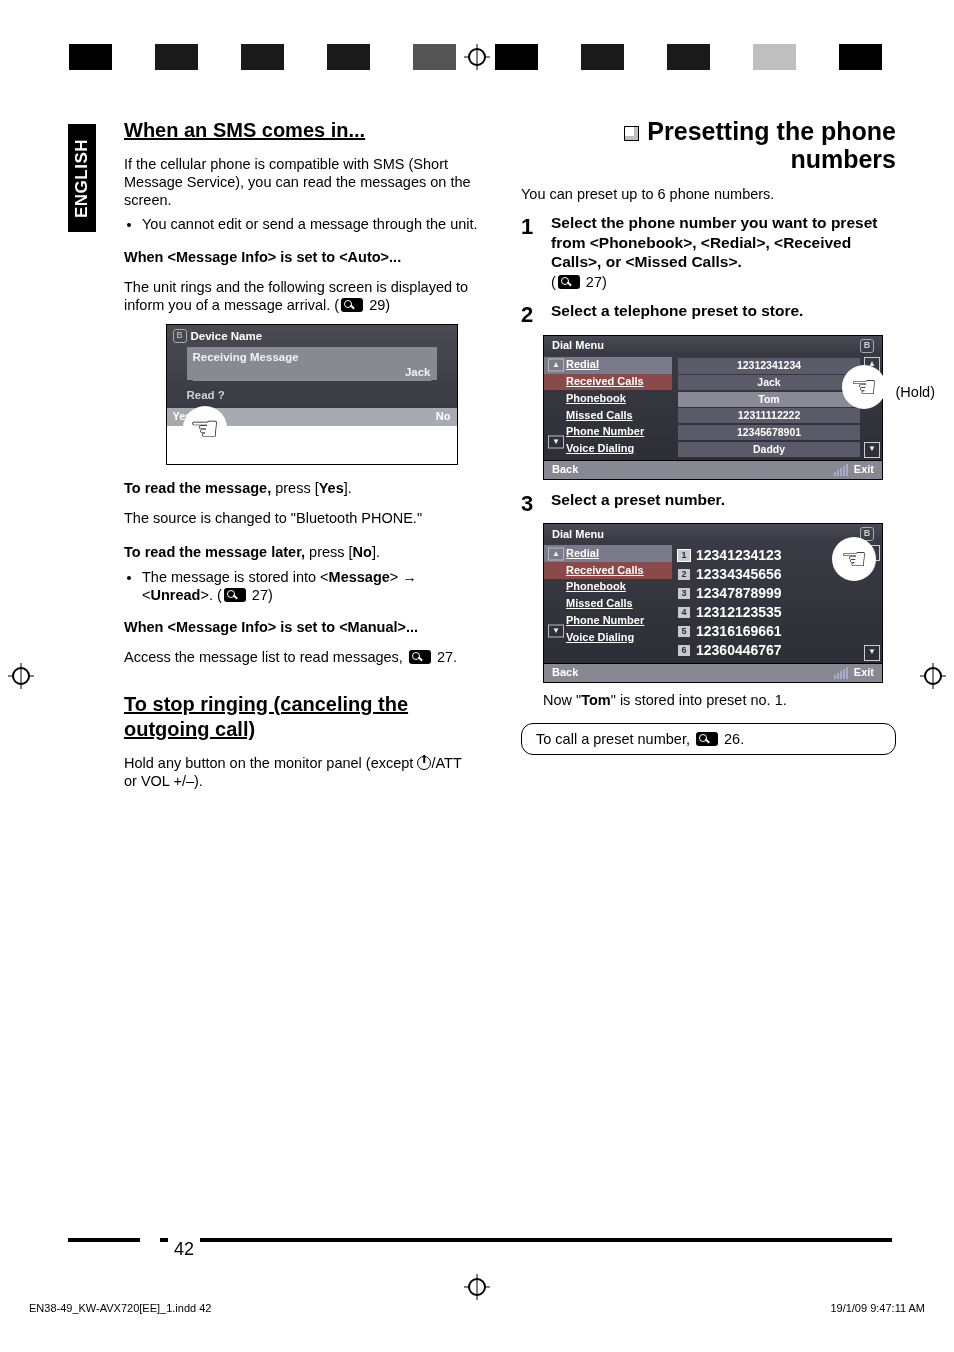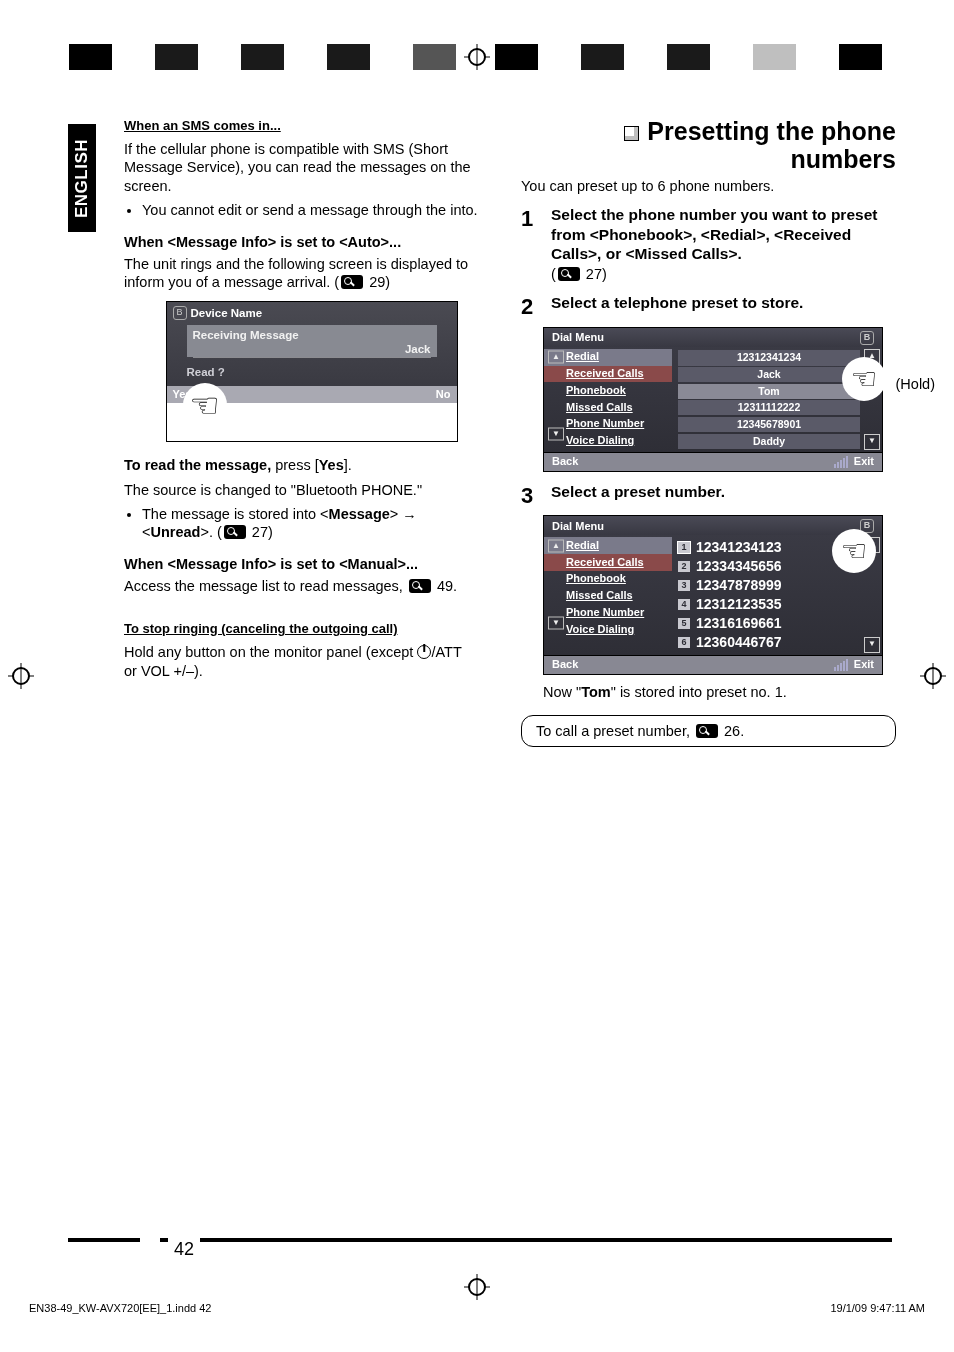--- a/index.html
+++ b/index.html
@@ -70,25 +70,25 @@
     transform: rotate(180deg);
     letter-spacing:0.5px;
   }
   .content {
     margin-left: 56px;
     display:flex;
     gap: 22px;
   }
   .col { flex: 1 1 50%; min-width:0;}
   h3.underline {
-    font-size:13px; font-weight:700;
+    font-size:20px; font-weight:700;
     text-decoration: underline;
     margin: 0 0 6px 0;
   }
-  p { margin: 4px 0 6px 0; }
+  p { margin: 12px 0 6px 0; }
   ul.bullets { margin:0 0 6px 0; padding-left:18px;}
   ul.bullets li { margin-bottom:4px; }
   .sub-h { font-weight:700; margin:14px 0 2px 0;}
   .mag-icon {
     display:inline-block; width:22px; height:14px;
     background:#000; border-radius:3px;
     position:relative; vertical-align:-2px; margin:0 2px;
   }
   .mag-icon::before{
     content:""; position:absolute; top:2px; left:3px;
@@ -314,21 +314,21 @@
 
 <div class="page">
   <div class="lang-tab">ENGLISH</div>
 
   <div class="content">
 
     <div class="col">
       <h3 class="underline">When an SMS comes in...</h3>
       <p>If the cellular phone is compatible with SMS (Short Message Service), you can read the messages on the screen.</p>
       <ul class="bullets">
-        <li>You cannot edit or send a message through the into.</li>
+        <li>You cannot edit or send a message through the unit.</li>
       </ul>
 
       <p class="sub-h">When &lt;Message Info&gt; is set to &lt;Auto&gt;...</p>
       <p>
         <span>The unit rings and the following screen is displayed to inform you of a message arrival. (</span><span class="mag-icon"></span><span> 29)</span>
       </p>
 
       <div class="screen">
         <div class="screen-inner">
           <div class="screen-title-row">
@@ -348,30 +348,33 @@
         <div class="hand-overlay">
           <div class="hand left-hand">☜</div>
         </div>
       </div>
 
       <p>
         <b>To read the message,</b><span> press [</span><b>Yes</b><span>].</span>
       </p>
       <p>The source is changed to "Bluetooth PHONE."</p>
 
+      <p style="margin-top:16px;">
+        <b>To read the message later,</b><span> press [</span><b>No</b><span>].</span>
+      </p>
       <ul class="bullets">
         <li>
           <span>The message is stored into &lt;</span><b>Message</b><span>&gt; </span><span class="arrow-icon">→</span><br>
           <span>&lt;</span><b>Unread</b><span>&gt;. (</span><span class="mag-icon"></span><span> 27)</span>
         </li>
       </ul>
 
       <p class="sub-h">When &lt;Message Info&gt; is set to &lt;Manual&gt;...</p>
       <p>
-        <span>Access the message list to read messages, </span><span class="mag-icon"></span><span> 49.</span>
+        <span>Access the message list to read messages, </span><span class="mag-icon"></span><span> 27.</span>
       </p>
 
       <h3 class="underline" style="margin-top:26px;">To stop ringing (canceling the outgoing call)</h3>
       <p>
         <span>Hold any button on the monitor panel (except </span><span class="power-icon"></span><span>/ATT</span><br>
         <span>or VOL +/–).</span>
       </p>
     </div>
 
     <div class="col">

